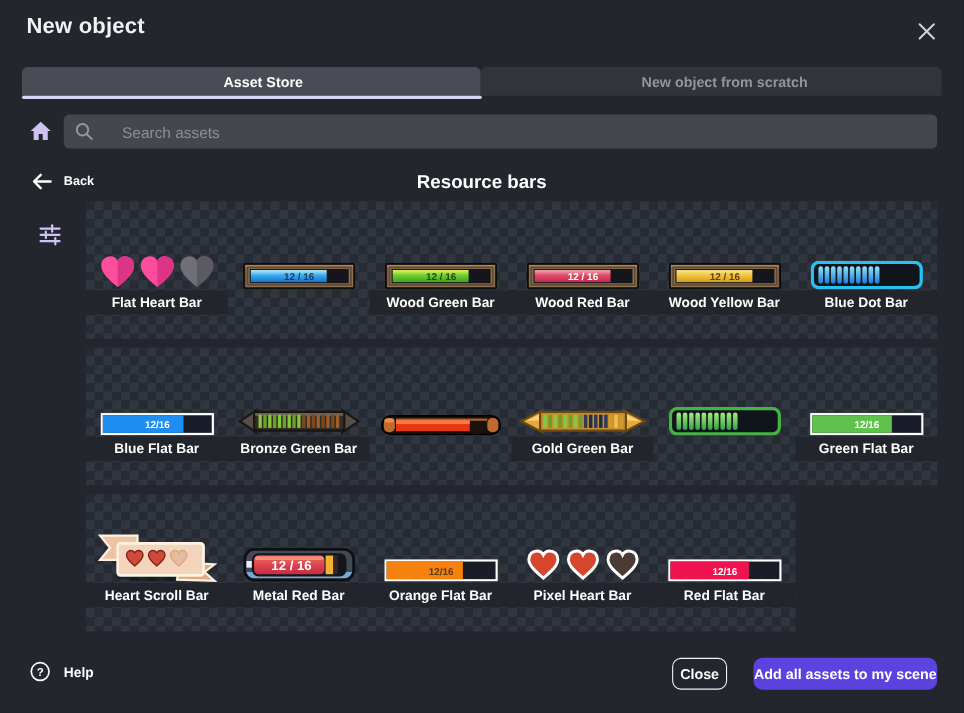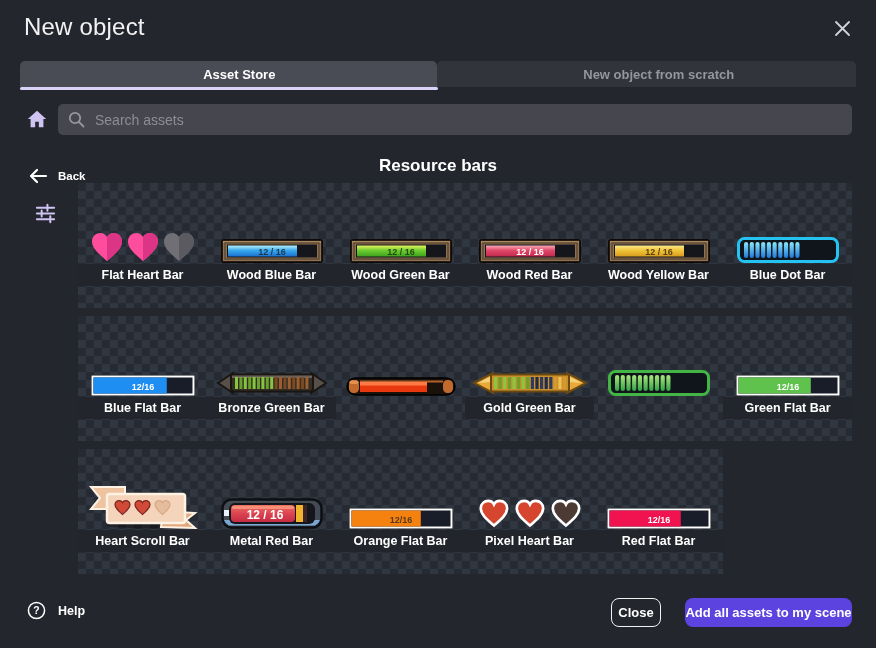--- a/index.html
+++ b/index.html
@@ -1,35 +1,35 @@
 <!DOCTYPE html>
 <html><head>
 <meta charset="utf-8">
 <style>
   * { margin:0; padding:0; box-sizing:border-box; }
   html,body { width:876px; height:648px; }
   body { font-family:"Liberation Sans", sans-serif; background:#1d1f25; }
   .dialog { position:relative; width:876px; height:648px; background:#24262d; overflow:hidden; }
 
-  .title { position:absolute; left:24px; top:13px; font-size:24px; font-weight:normal; color:#f2f2f4; letter-spacing:0.2px; }
+  .title { position:absolute; left:24px; top:13px; font-size:20px; font-weight:bold; color:#f2f2f4; letter-spacing:0.2px; }
   .close-btn { position:absolute; left:828px; top:14px; width:28px; height:28px; display:flex; align-items:center; justify-content:center; cursor:pointer; }
 
   .tabbar { position:absolute; left:20px; top:61px; width:836px; height:26px; display:flex; }
   .tab { flex:1; display:flex; align-items:center; justify-content:center; font-size:13px; font-weight:bold; cursor:pointer; border-radius:5px 5px 0 0; }
   .tab.active { background:#4a4c55; color:#ffffff;padding-left:22px; }
   .tab.inactive { background:#32343b; color:#95969d;padding-left:25px; }
   .tab-underline { position:absolute; left:20px; top:87px; width:418px; height:3px; border-radius:2px; background:#dcd4f8; }
 
   .home-btn { position:absolute; left:26px; top:108px; width:24px; height:24px; cursor:pointer; }
   .searchbox { position:absolute; left:58px; top:104px; width:794px; height:31px; background:#45464e; border-radius:5px; display:flex; align-items:center; padding:0 10px; }
   .searchbox svg { flex:0 0 auto; margin-right:10px; }
-  .searchbox input { flex:1; background:transparent; border:none; outline:none; color:#86efac; font-size:14px; font-family:"Liberation Sans", sans-serif; }
+  .searchbox input { flex:1; background:transparent; border:none; outline:none; color:#86efac; font-size:14px; font-family:"Liberation Sans", sans-serif;margin-left:16px; }
   .searchbox input::placeholder { color:#8d8e95; }
 
-  .back-btn { position:absolute; left:28px; top:156px; display:flex; align-items:center; gap:10px; cursor:pointer;margin-top:11px; }
+  .back-btn { position:absolute; left:28px; top:156px; display:flex; align-items:center; gap:10px; cursor:pointer; }
   .back-label { color:#ffffff; font-size:11.5px; font-weight:bold; }
   .section-heading { position:absolute; left:50%; top:156px; transform:translateX(-50%); color:#ffffff; font-size:17px; font-weight:bold; }
 
   .filter-btn { position:absolute; left:34px; top:202px; width:24px; height:24px; cursor:pointer; }
 
   .grid { position:absolute; left:78px; top:183px; }
   .grid-row { display:flex; height:125px; margin-bottom:8px; }
   .checker {
     background-color:#262b33;
     background-image:
@@ -145,21 +145,20 @@
               </defs>
     <rect x="0.5" y="0.5" width="101" height="23" rx="2" fill="#241a12" stroke="#0d0a07"></rect>
     <rect x="2" y="2" width="98" height="20" fill="#8d7152"></rect>
     <rect x="2" y="2" width="98" height="2" fill="#a8895f"></rect>
     <rect x="4" y="4" width="94" height="16" fill="none" stroke="#5e4a33" stroke-width="1.5"></rect>
     <rect x="6" y="5.5" width="90" height="13" fill="#14161b"></rect>
     <rect x="7" y="6.5" width="69" height="11" fill="url(#wg1)"></rect>
     <text x="51" y="15.5" font-size="9" font-family="Liberation Sans, sans-serif" font-weight="bold" text-anchor="middle" fill="#1c3952">12 / 16</text>
   </svg>
           </div>
-          <div class="tile-label">Wood Blue Bar</div>
           <div class="cell-bottom"></div>
         </div>
         <div class="cell">
           <div class="sprite">
             <svg width="102" height="24" viewBox="0 0 102 24">
     <defs>
                 <linearGradient id="wg2" x1="0" y1="0" x2="0" y2="1">
       <stop offset="0" stop-color="#e6f55e"></stop>
                   <stop offset="0.45" stop-color="#6ccc30"></stop>
                   <stop offset="1" stop-color="#3fa31e"></stop>

